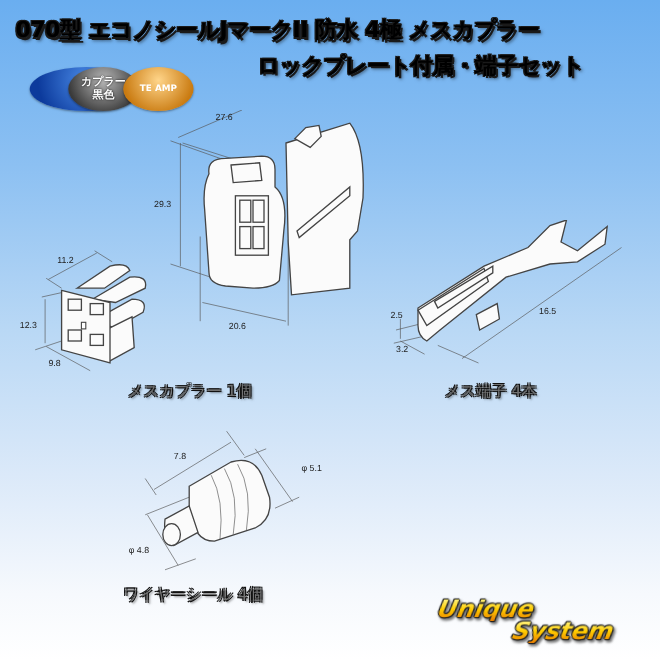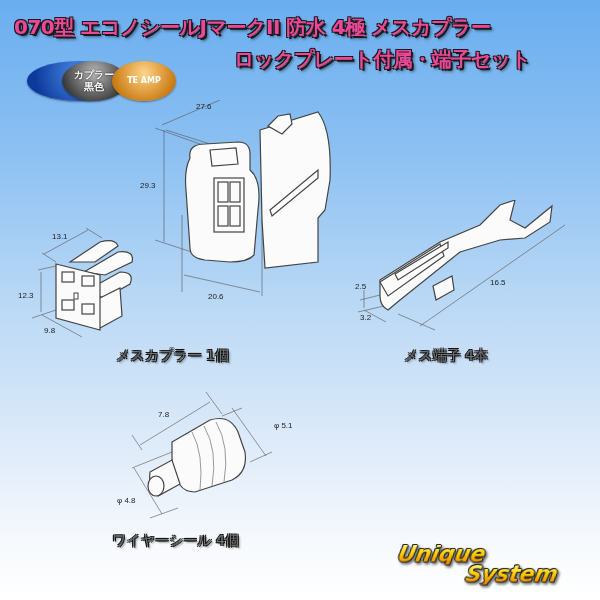--- a/index.html
+++ b/index.html
@@ -1,20 +1,20 @@
 <!DOCTYPE html>
 <html><head>
 <meta charset="utf-8">
 <style>
   html,body{margin:0;padding:0;}
   body{width:600px;height:600px;overflow:hidden;position:relative;
     background:linear-gradient(180deg,#6aaef0 0%,#8cc0f2 25%,#b9d8f5 50%,#dbe9f9 72%,#f6f9fd 90%,#ffffff 100%);
     font-family:"DejaVu Sans",sans-serif;}
   .abs{position:absolute;}
-  .title{color:#ec4899;font-weight:bold;font-size:20px;letter-spacing:-0.5px;white-space:nowrap;
+  .title{color:#000000;font-weight:bold;font-size:20px;letter-spacing:-0.5px;white-space:nowrap;
     text-shadow:2px 2px 0 #1a1a1a,-1px -1px 0 #1a1a1a,1px -1px 0 #1a1a1a,-1px 1px 0 #1a1a1a,3px 3px 3px rgba(0,0,0,.5);text-align:center;}
   .badge{width:64px;height:40px;border-radius:50%;display:flex;flex-direction:column;align-items:center;justify-content:center;
     color:#fff;font-weight:bold;font-size:10px;line-height:12px;box-shadow:0 1px 2px rgba(0,0,0,.4);}
   .b-water{background:radial-gradient(circle at 50% 30%,#4a8be8,#0c3a9c 75%);}
   .b-black{background:radial-gradient(circle at 50% 30%,#b8b8b8,#3a3a3a 75%);text-shadow:0 0 2px #000;}
   .b-te{background:radial-gradient(circle at 50% 30%,#ffd58a,#c97a10 75%);font-size:8px;}
   .dim{font-size:8px;color:#222;font-family:"Liberation Sans",sans-serif;}
   .label{color:#737373;font-weight:normal;font-size:14px;white-space:nowrap;
     text-shadow:1px 1px 0 #111,-1px -1px 0 #111,1px -1px 0 #111,-1px 1px 0 #111,2px 2px 2px rgba(0,0,0,.5);}
   .logo{font-family:"DejaVu Sans",sans-serif;font-weight:bold;font-style:italic;font-size:22px;line-height:20px;
@@ -81,21 +81,21 @@
   <path class="part" d="M74 52 L108 32 Q125 30 122 42 L95 55 Z"></path>
   <path class="part" d="M74 72 L110 52 Q125 52 120 64 L95 78 Z"></path>
   <path class="part" d="M74 86 L110 68 L112 96 L90 108 Z"></path>
   <path class="part" d="M46 44 L90 55 L90 110 L46 98 Z"></path>
   <rect class="part" x="52" y="52" width="12" height="10"></rect>
   <rect class="part" x="72" y="56" width="12" height="10"></rect>
   <rect class="part" x="52" y="80" width="12" height="10"></rect>
   <rect class="part" x="72" y="84" width="12" height="10"></rect>
   <rect x="64" y="73" width="4" height="6" fill="#fff" stroke="#444" stroke-width="1"></rect>
 </svg>
-<div class="abs dim" style="left:52px;top:232px;">13.1</div>
+<div class="abs dim" style="left:52px;top:232px;">11.2</div>
 <div class="abs dim" style="left:18px;top:291px;">12.3</div>
 <div class="abs dim" style="left:44px;top:326px;">9.8</div>
 
 <svg class="abs" style="left:340px;top:200px;" width="240" height="140" viewBox="0 0 240 140">
   <line class="dl" x1="80" y1="126" x2="225" y2="25"></line>
   <line class="dl" x1="20" y1="100" x2="44" y2="94"></line>
   <line class="dl" x1="18" y1="112" x2="44" y2="106"></line>
   <line class="dl" x1="24" y1="108" x2="24" y2="90"></line>
   <line class="dl" x1="24" y1="110" x2="46" y2="122"></line>
   <line class="dl" x1="58" y1="114" x2="95" y2="130"></line>

